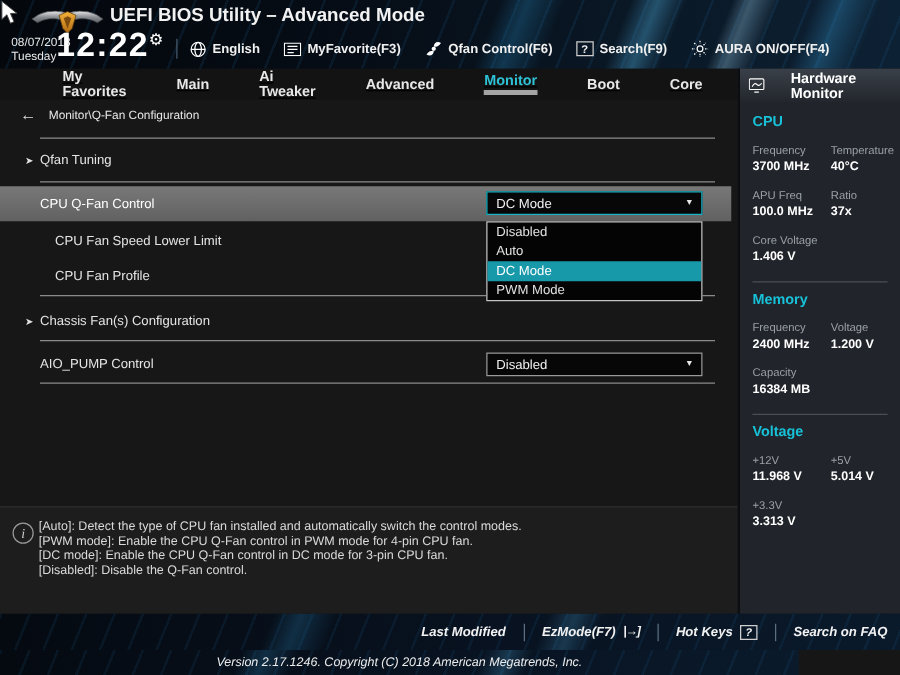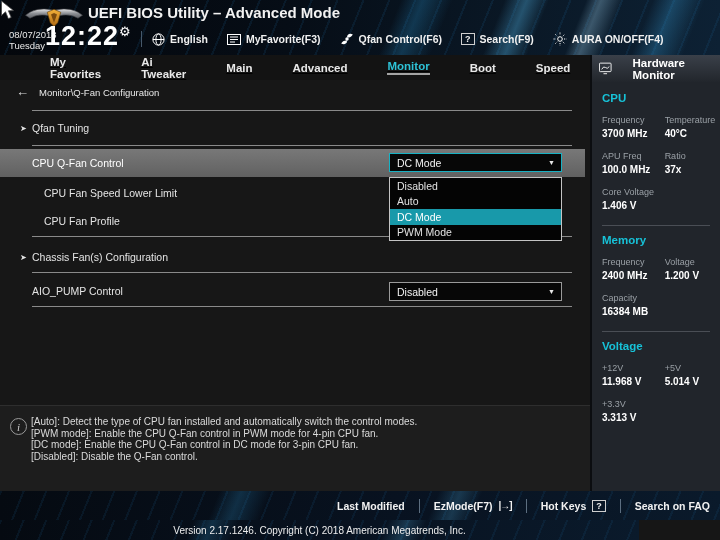--- a/index.html
+++ b/index.html
@@ -16,20 +16,21 @@
       linear-gradient(112deg, rgba(0,0,0,0) 88%, rgba(60,170,230,0.28) 91%, rgba(0,0,0,0) 95%),
       repeating-linear-gradient(112deg, rgba(25,95,145,0.16) 0 2px, rgba(0,0,0,0) 2px 24px),
       linear-gradient(90deg, #04070c 0%, #060d16 40%, #0a1826 72%, #0d2134 100%);
   }
   .tech-bg-dim {
     background:
       linear-gradient(112deg, rgba(0,0,0,0) 30%, rgba(50,160,220,0.22) 33%, rgba(0,0,0,0) 37%),
       linear-gradient(112deg, rgba(0,0,0,0) 60%, rgba(90,200,255,0.20) 63%, rgba(0,0,0,0) 66%),
       repeating-linear-gradient(112deg, rgba(25,95,145,0.14) 0 2px, rgba(0,0,0,0) 2px 21px),
       linear-gradient(90deg, #050a11 0%, #081220 55%, #0a1a2b 100%);
+    font-style: italic;
   }
 
   
   .top-header { position:absolute; top:0; left:0; width:720px; height:55px; color:#fff; }
   .cursor { position:absolute; top:0; left:0; z-index:50; }
   .tuf-logo { position:absolute; left:24px; top:3px; }
   .app-title { position:absolute; left:88px; top:4px; font-size:15px; font-weight:700; color:#f2f2f2; }
   .date-block { position:absolute; left:9px; top:29px; font-size:9.5px; line-height:11px; color:#e8e8e8; }
   .clock { position:absolute; left:45px; top:21px; font-size:27px; font-weight:700; letter-spacing:1px; color:#fff; }
   .clock-gear { position:absolute; left:119px; top:24px; font-size:13px; color:#fff; }
@@ -38,21 +39,21 @@
   .hdr-item { display:flex; align-items:center; gap:5px; font-size:10.5px; font-weight:700; color:#f0f0f0; white-space:nowrap; }
   .qbox { display:inline-block; border:1px solid #cfcfcf; font-size:9px; line-height:10px; padding:0 3px; color:#f0f0f0; font-weight:700; }
 
   
   .middle { position:absolute; top:55px; left:0; width:720px; height:436px; display:flex; }
   .left-col { width:590px; height:436px; display:flex; flex-direction:column; }
 
   .menu-bar { height:25px; background:#131313; display:flex; align-items:stretch; padding-left:30px;text-decoration:underline; }
   .tab { font-size:11.5px; font-weight:700; color:#e8e8e8; padding:0 20px; display:flex; align-items:center; cursor:default; }
   .tab.active { color:#2ec2d6; position:relative; }
-  .tab.active .tab-label { border-bottom:2px solid #a3a3a3; padding-bottom:1px;text-align:center; }
+  .tab.active .tab-label { border-bottom:4px solid #a3a3a3; padding-bottom:1px;text-align:center; }
 
   .content { position:relative; height:325px; background:#171717; }
   .breadcrumb { position:absolute; left:16px; top:6px; display:flex; align-items:center; gap:10px; font-size:9.5px; color:#e8e8e8; }
   .back-arrow { font-size:13px; line-height:12px; color:#dcdcdc; }
   .sep { position:absolute; left:32px; width:540px; height:1px; background:#8a8a8a; }
   .row { position:absolute; left:0; width:585px; height:22px; display:flex; align-items:center; font-size:10.5px; color:#e4e4e4; }
   .row .arr { width:12px; margin-left:20px; font-size:8px; color:#e4e4e4; }
   .row .txt { margin-left:0; }
   .row.plain .txt { margin-left:32px; }
   .row.indent { margin-left:0; }
@@ -187,36 +188,36 @@
   </header>
 
   <div class="middle">
     <div class="left-col">
 
       <nav class="menu-bar">
         <div class="tab">
             <span class="tab-label">My Favorites</span>
           </div>
         <div class="tab">
+            <span class="tab-label">Main</span>
+          </div>
+        <div class="tab">
             <span class="tab-label">Ai Tweaker</span>
-          </div>
-        <div class="tab">
-            <span class="tab-label">Main</span>
           </div>
         <div class="tab">
             <span class="tab-label">Advanced</span>
           </div>
         <div class="tab active">
             <span class="tab-label">Monitor</span>
           </div>
         <div class="tab">
             <span class="tab-label">Boot</span>
           </div>
         <div class="tab">
-            <span class="tab-label">Speed</span>
+            <span class="tab-label">Core</span>
           </div>
         <div class="tab">
             <span class="tab-label">Exit</span>
           </div>
       </nav>
 
       <div class="content">
         <div class="breadcrumb">
           <span class="back-arrow">←</span>
           <span>Monitor\Q-Fan Configuration</span>

